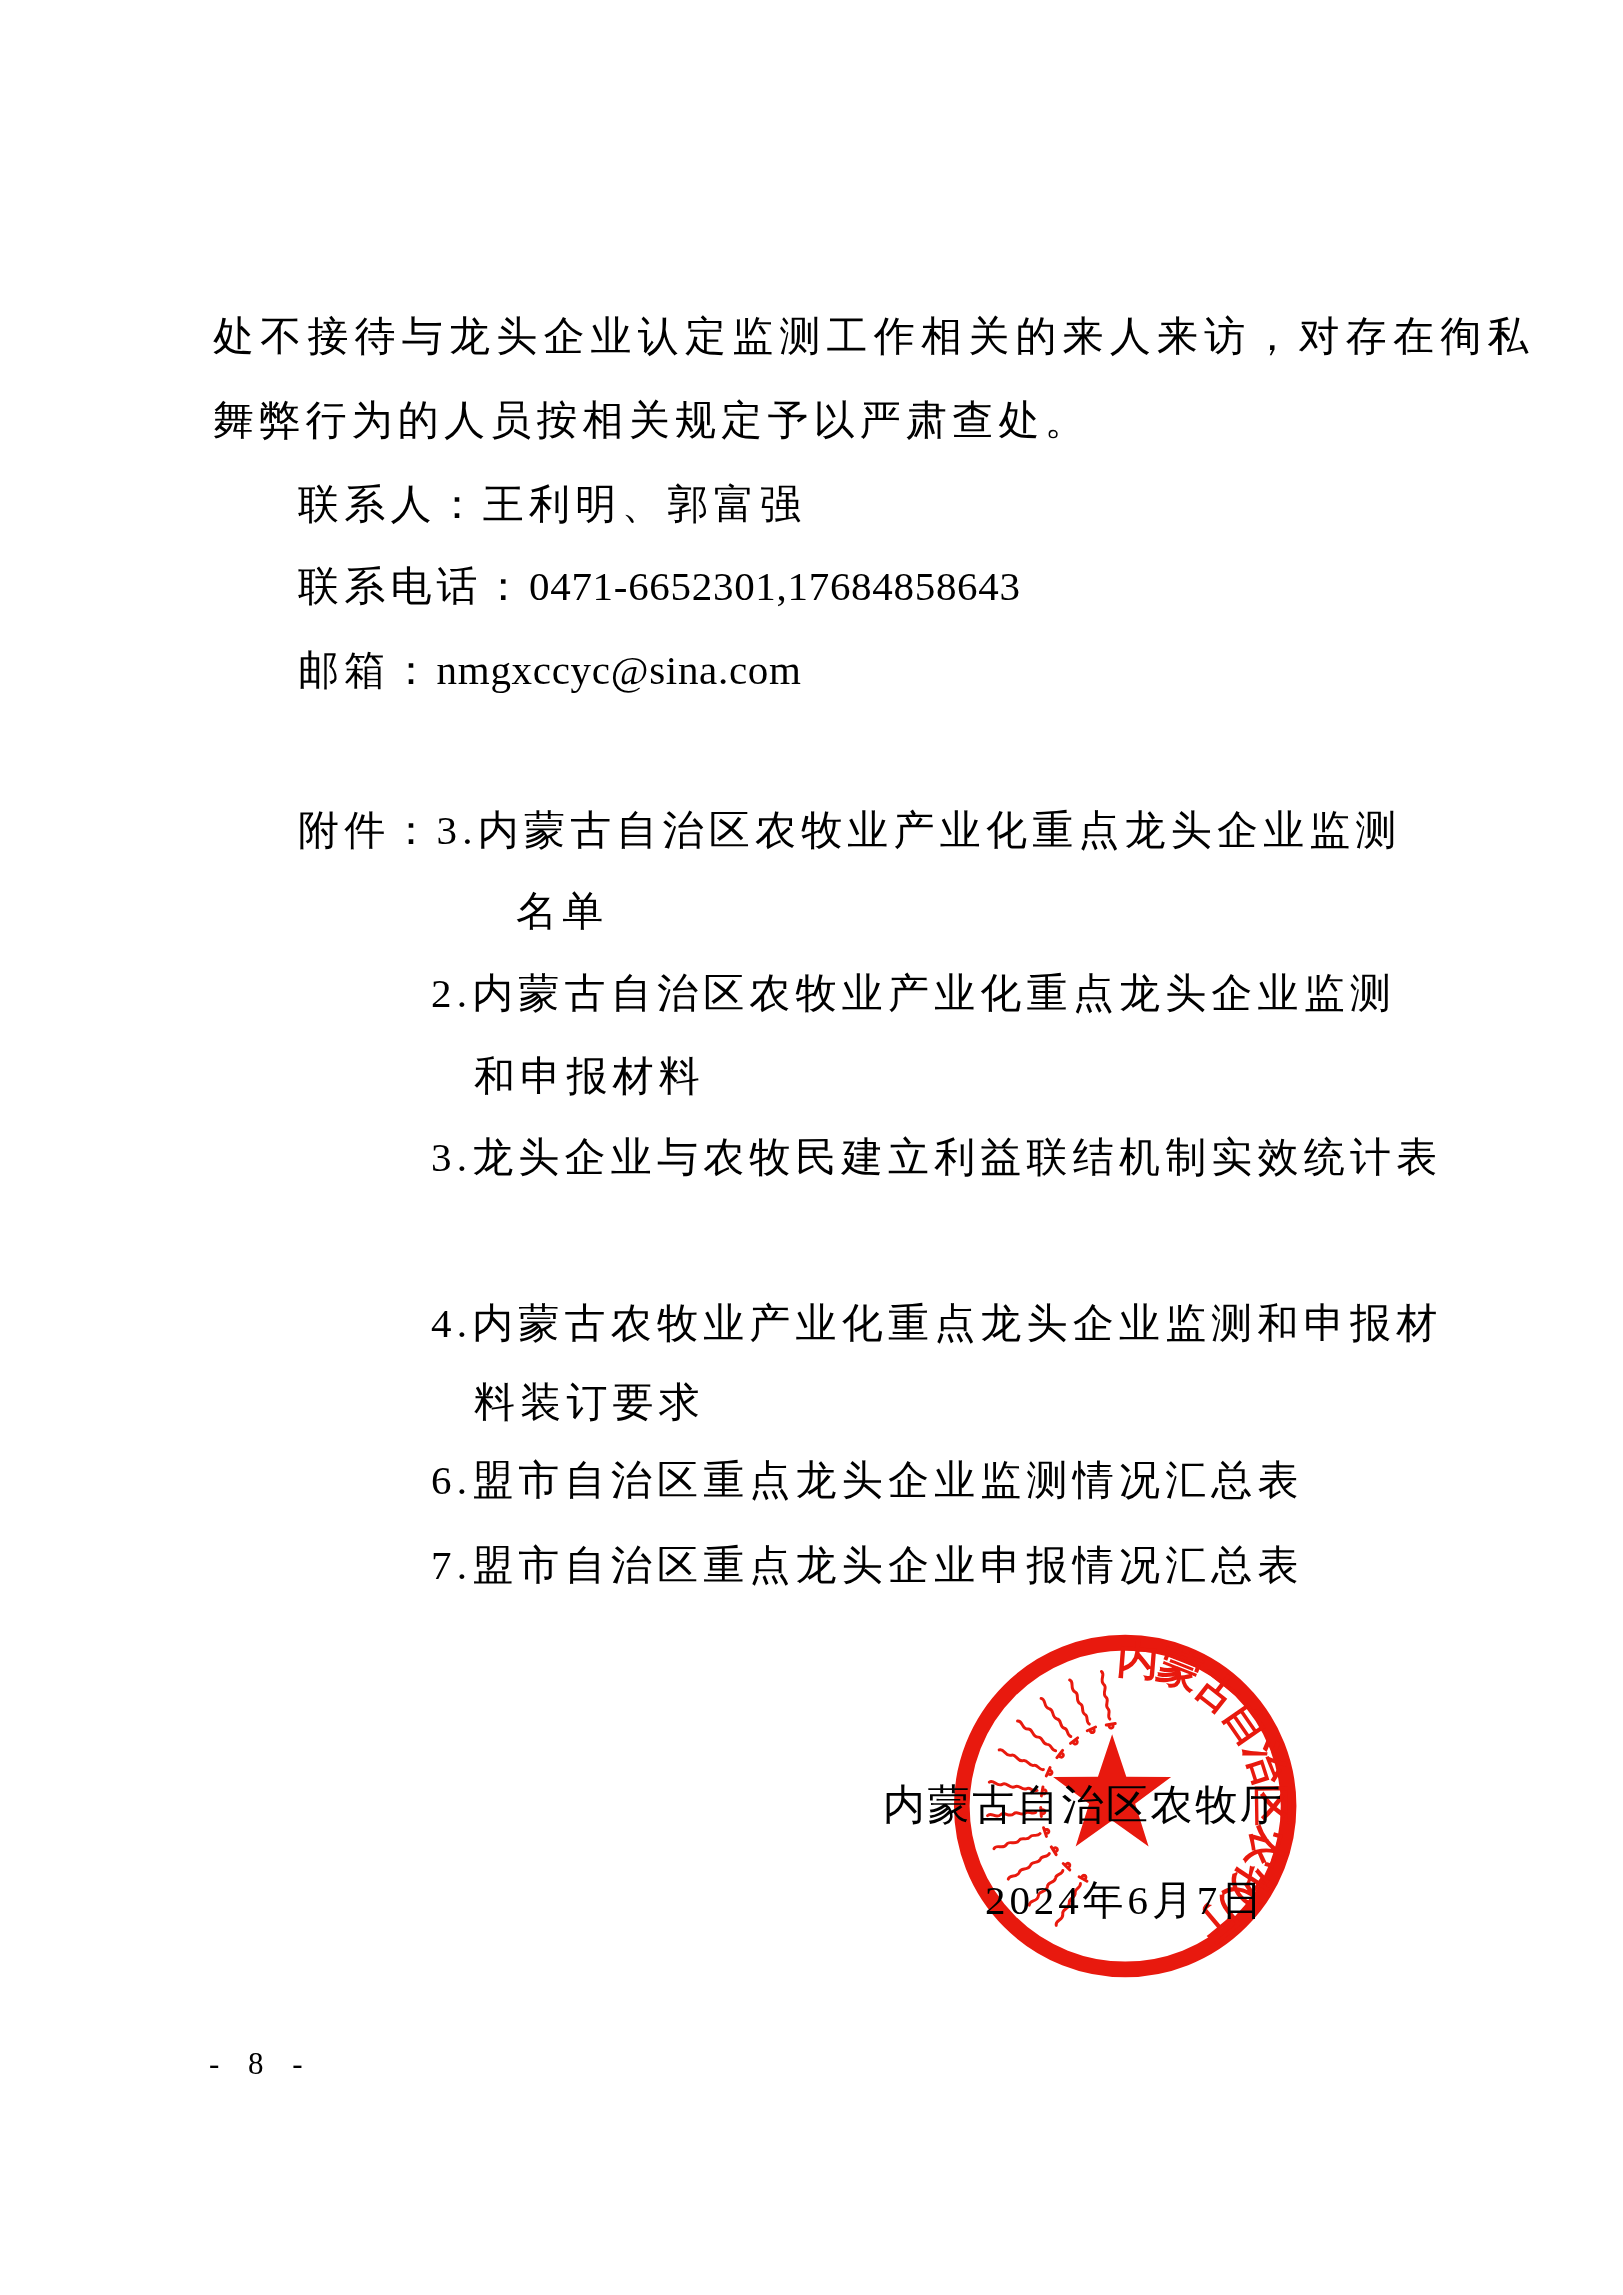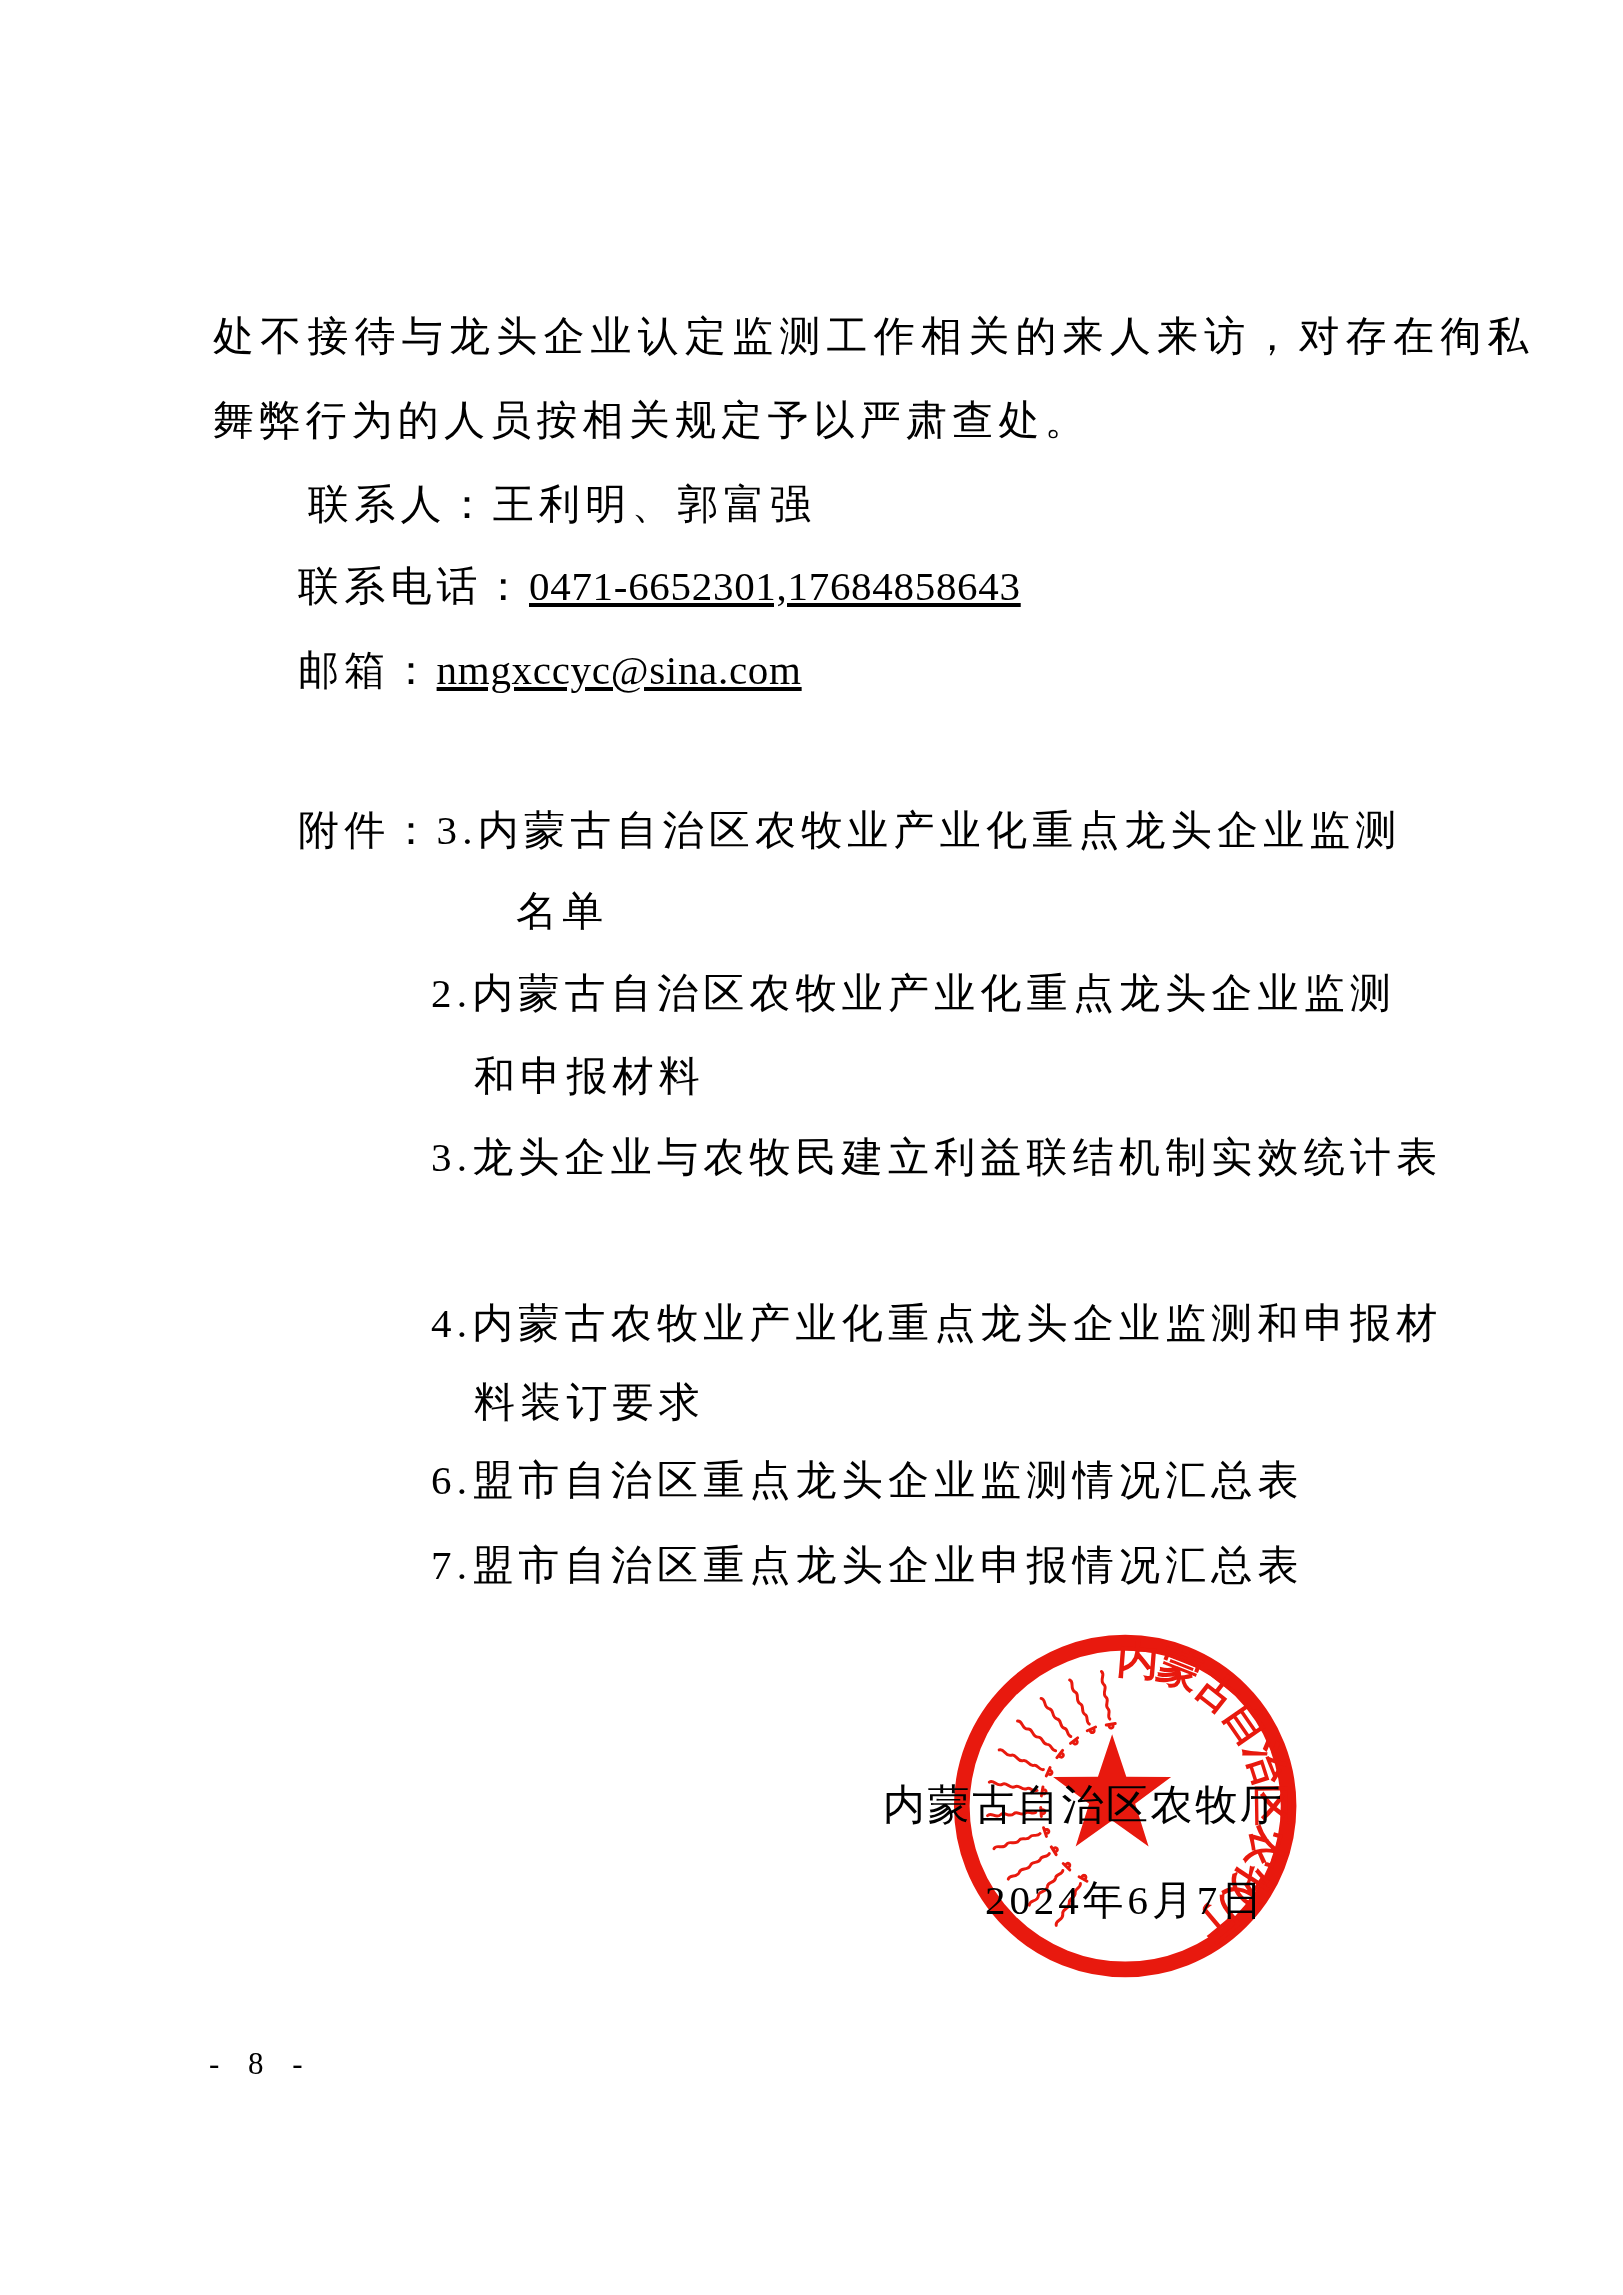--- a/index.html
+++ b/index.html
@@ -13,42 +13,42 @@
   }
   .tline{
     position:absolute;
     font-size:41px;
     line-height:1.15;
     letter-spacing:5.2px;
     white-space:nowrap;
     color:#000;
   }
   .stretch{letter-spacing:6.2px;}
-  .lat{letter-spacing:0.7px;text-decoration:underline;}
+  .lat{letter-spacing:0.7px;}
   .sig{font-size:42px;letter-spacing:2.6px;}
   .datefmt{font-size:41px;letter-spacing:3.9px;}
   .footer{font-size:31px;letter-spacing:10.5px;}
   #seal{
     position:absolute;
     left:940px;top:1625px;
     width:373px;height:366px;
     mix-blend-mode:multiply;
     z-index:5;
   }
   .blacktext{z-index:2;}
 </style>
 </head>
 <body>
 
 <div id="page">
 
   <div class="tline stretch" style="left:213px;top:313px">处不接待与龙头企业认定监测工作相关的来人来访，对存在徇私</div>
   <div class="tline" style="left:213px;top:397px">舞弊行为的人员按相关规定予以严肃查处。</div>
 
-  <div class="tline" style="left:308px;top:481px">
+  <div class="tline" style="left:298px;top:481px">
     <span>联系人：</span><span>王利明、郭富强</span>
   </div>
   <div class="tline" style="left:298px;top:563px">
     <span>联系电话：</span><span class="lat">0471-6652301,17684858643</span>
   </div>
   <div class="tline" style="left:298px;top:647px">
     <span>邮箱：</span><span class="lat">nmgxccyc@sina.com</span>
   </div>
 
   <div class="tline" style="left:298px;top:807px">

